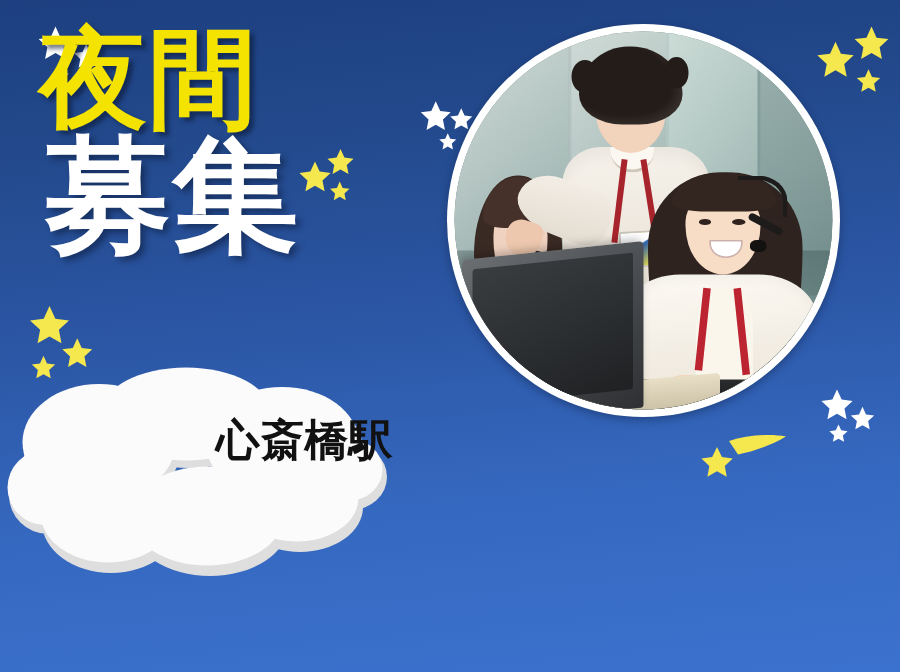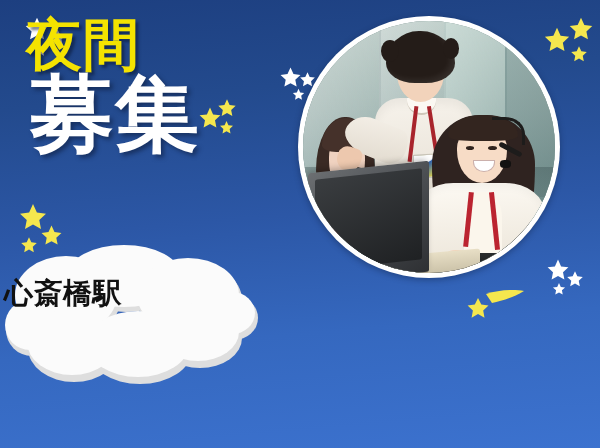--- a/index.html
+++ b/index.html
@@ -31,21 +31,21 @@
     position: absolute;
     left: 26px;
     top: 18px;
     line-height: 0.97;
     font-family: "DejaVu Sans", "Liberation Sans", sans-serif;
     font-weight: bold;
     letter-spacing: 1px;
     white-space: nowrap;
   }
   .hl-line1 {
-    font-size: 56px;
+    font-size: 72px;
     color: #f4e300;
     text-shadow: 3px 3px 3px rgba(10,22,50,0.55);
     display: block;
   }
   .hl-line2 {
     font-size: 84px;
     color: #ffffff;
     text-shadow: 3px 3px 4px rgba(10,22,50,0.5);
     display: block;
     margin-top: 2px;
@@ -295,21 +295,21 @@
     top: 244px;
     width: 258px;
     height: 152px;
   }
   .cloud-wrap svg { display: block; }
   .cloud-text {
     position: absolute;
     left: 0;
     top: 30px;
     width: 258px;
-    text-align: left;
+    text-align: right;
     font-family: "DejaVu Sans", "Liberation Sans", sans-serif;
     font-weight: bold;
     font-size: 29px;
     line-height: 1.32;
     color: #111111;
     letter-spacing: 0.5px;
   }
   .cloud-text span { display: block; }
 
   

